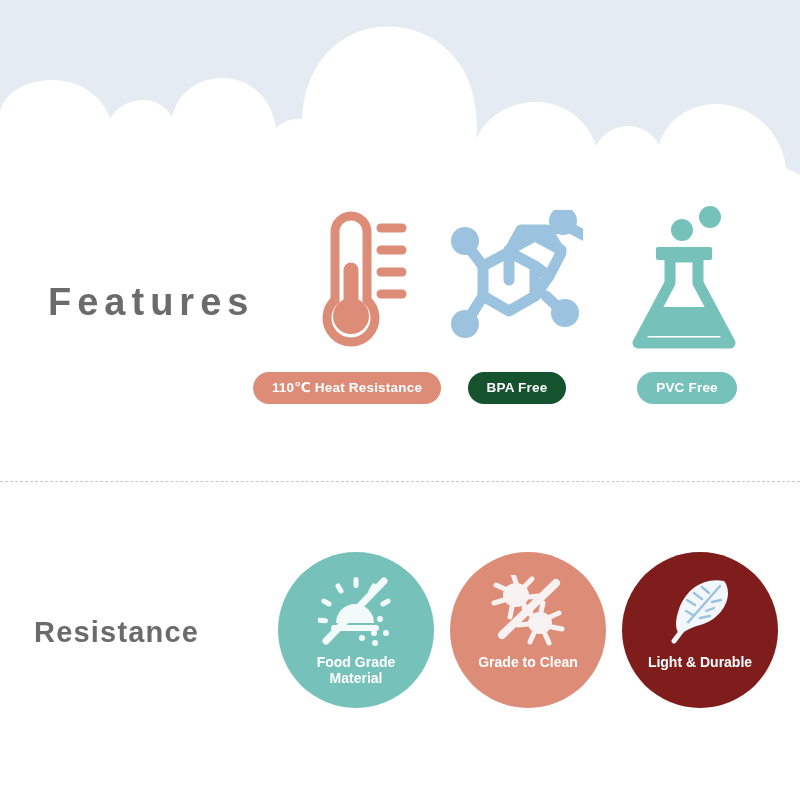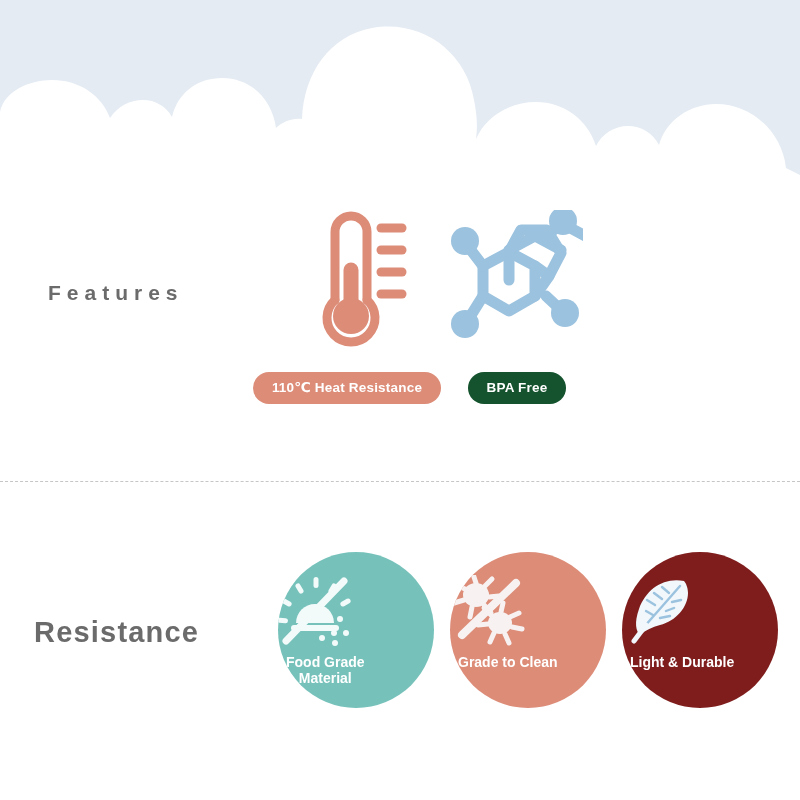--- a/index.html
+++ b/index.html
@@ -37,21 +37,21 @@
 
   .section-title {
     color: #6b6b6b;
     font-weight: bold;
     white-space: nowrap;
   }
   #features-title {
     position: absolute;
     left: 48px;
     top: 281px;
-    font-size: 21px;
+    font-size: 38px;
     letter-spacing: 6px;
     text-align: right;
   }
   #advantages-title {
     position: absolute;
     left: 34px;
     top: 616px;
     font-size: 29px;
     letter-spacing: 1.2px;
   }
@@ -109,21 +109,21 @@
     display: flex;
     justify-content: space-between;
   }
   .advantage-circle {
     position: relative;
     width: 156px;
     height: 156px;
     border-radius: 50%;
     display: flex;
     flex-direction: column;
-    align-items: flex-start;
+    align-items: center;
     justify-content: flex-start;
     overflow: hidden;
   }
   .advantage-icon-wrap {
     margin-top: 22px;
     height: 74px;
     display: flex;
     align-items: center;
     justify-content: center;
   }
@@ -216,20 +216,37 @@
             <circle cx="14" cy="31" r="14"></circle>
             <circle cx="14" cy="114" r="14"></circle>
             <circle cx="112" cy="11" r="14"></circle>
             <circle cx="114" cy="103" r="14"></circle>
           </g>
         </svg>
       </div>
       <div class="feature-badge" style="background:#14532d">BPA Free</div>
     </div>
 
+    <div class="feature-card">
+      <div class="feature-icon-wrap">
+        <svg width="122" height="150" viewBox="0 0 122 150">
+          <g fill="#76c2bb">
+            <circle cx="56" cy="25" r="11"></circle>
+            <circle cx="84" cy="12" r="11"></circle>
+          </g>
+
+          <path d="M 44 52 L 44 78 L 12 138 L 104 138 L 72 78 L 72 52 Z" fill="none" stroke="#76c2bb" stroke-width="11" stroke-linejoin="round"></path>
+
+          <rect x="30" y="42" width="56" height="13" rx="2" fill="#76c2bb"></rect>
+
+          <path d="M 36 102 L 80 102 L 96 131 L 20 131 Z" fill="#76c2bb"></path>
+        </svg>
+      </div>
+      <div class="feature-badge" style="background:#76c2bb">PVC Free</div>
+    </div>
 
   </div>
 
   <div id="divider"></div>
 
   <div id="advantages-title" class="section-title">Resistance</div>
 
   <div id="advantages-row">
 
     <div class="advantage-circle" style="background:#76c2bb">

